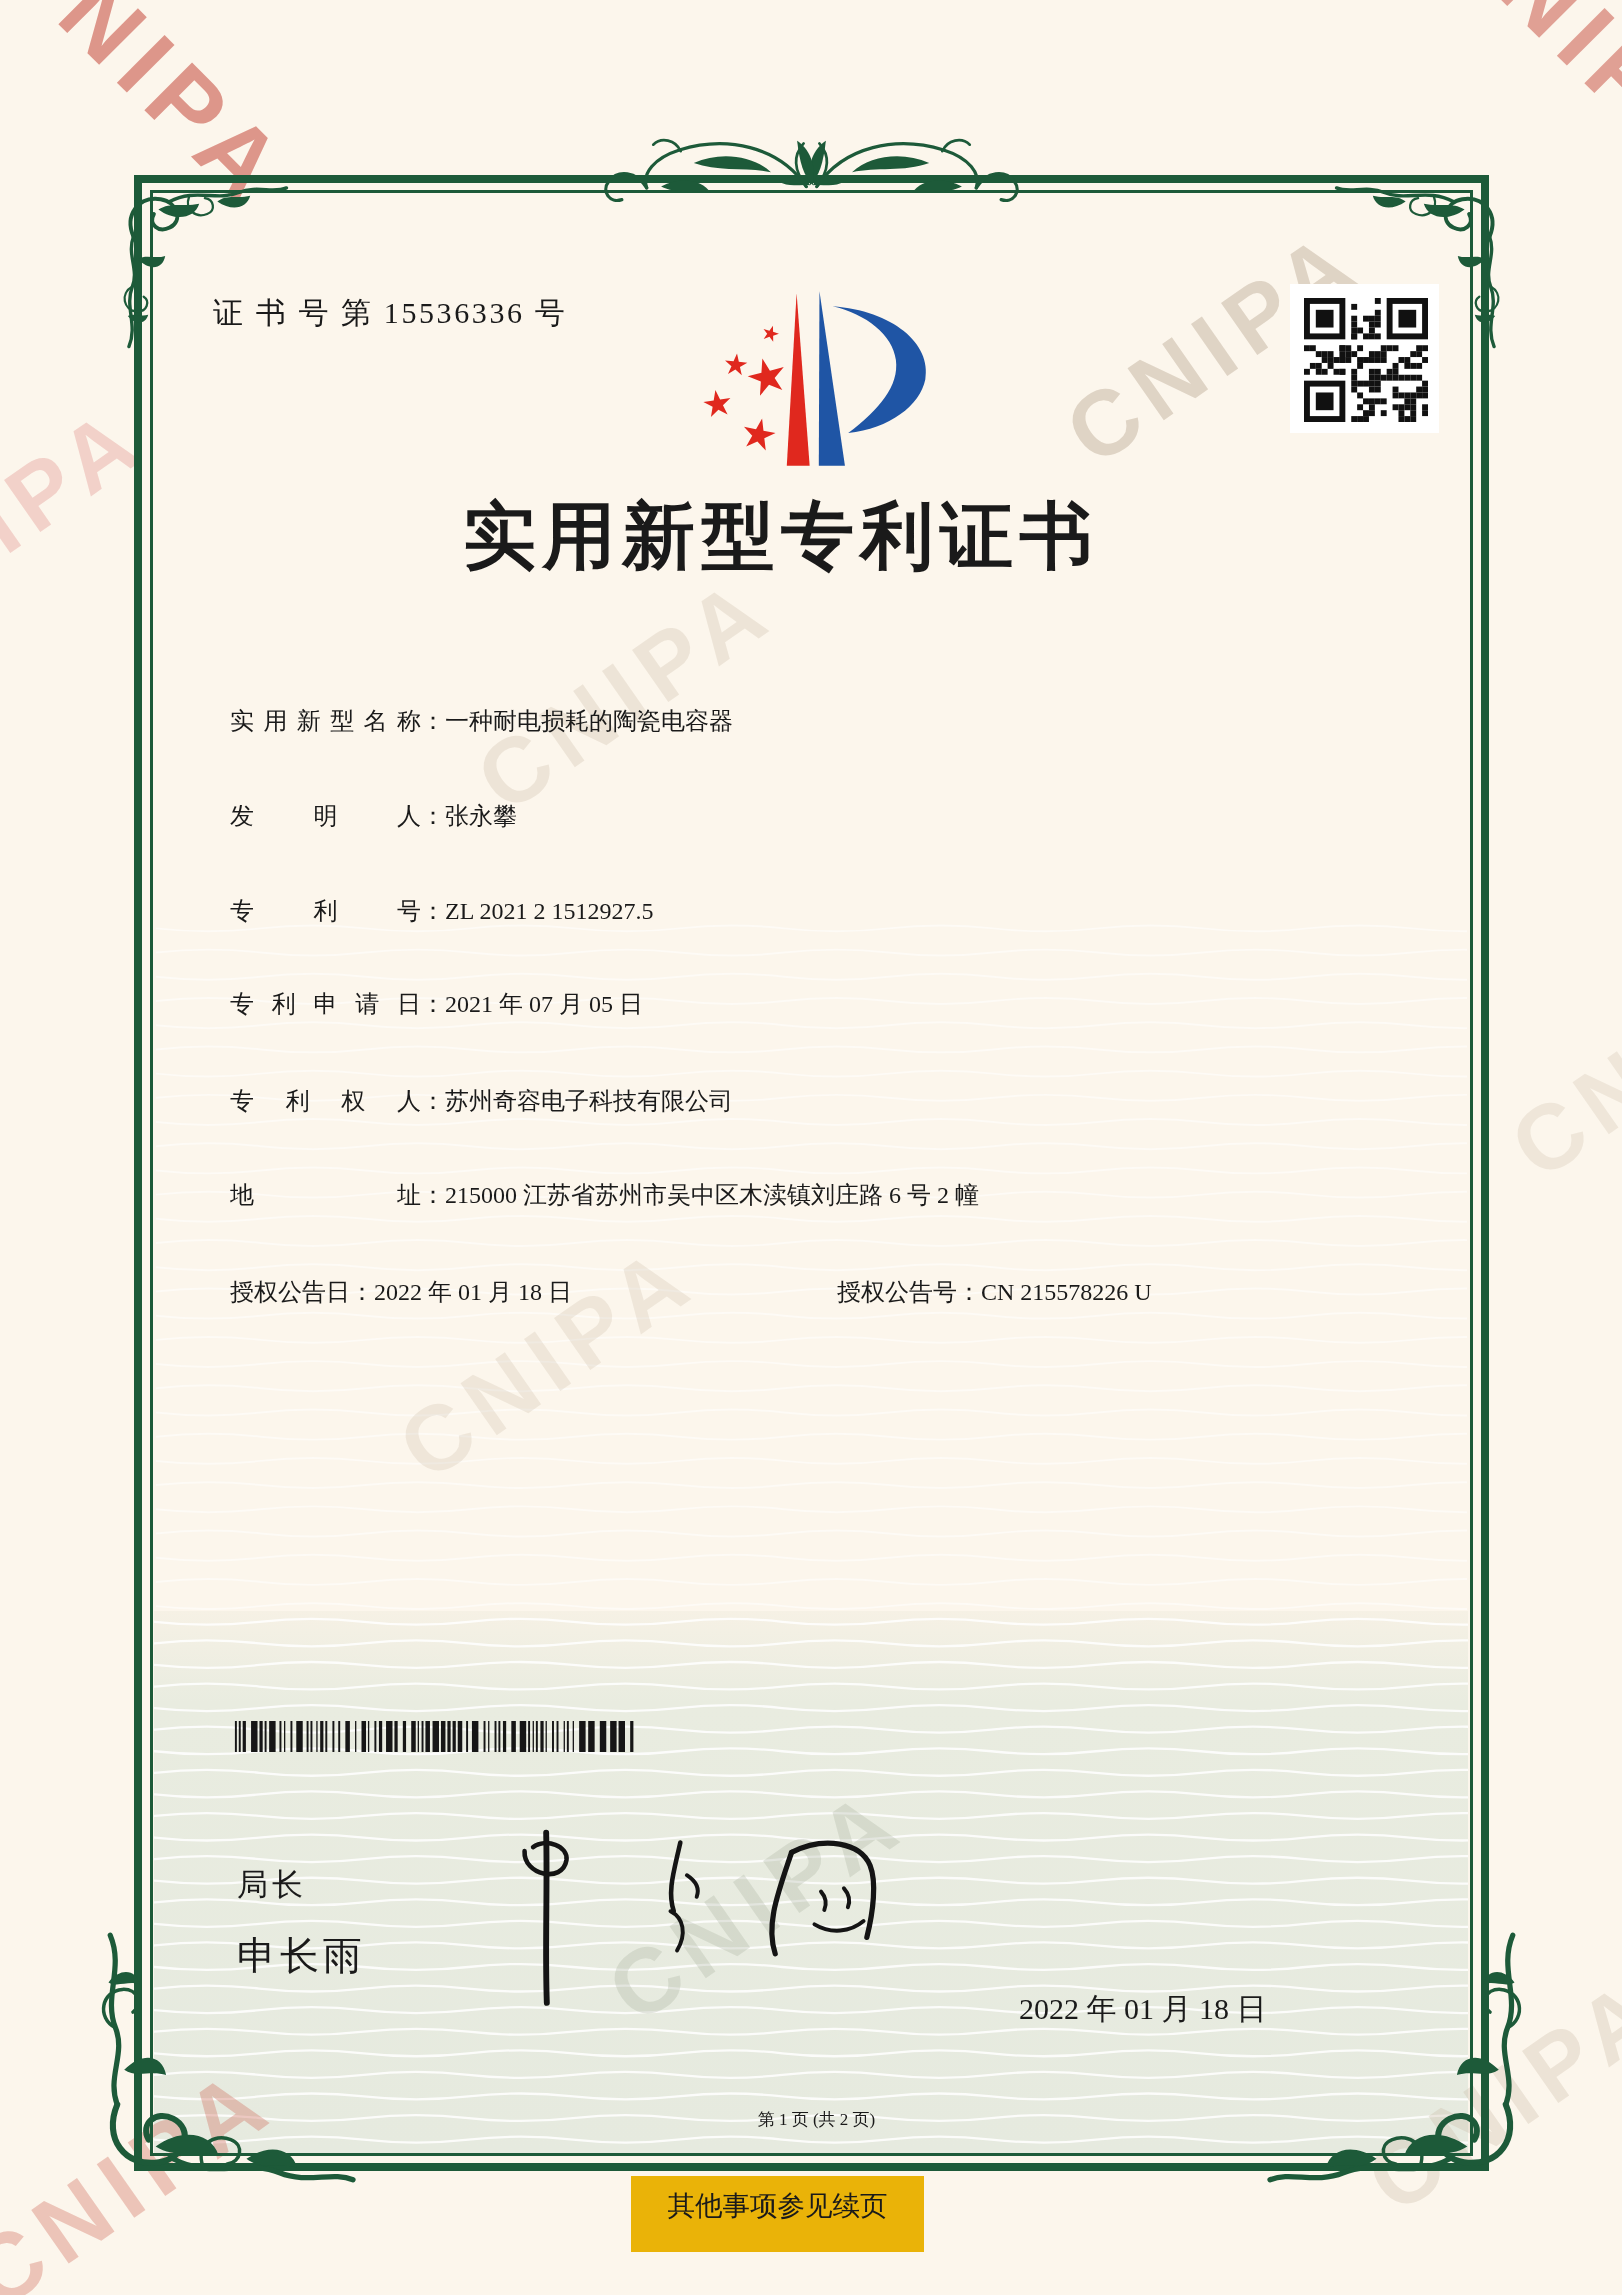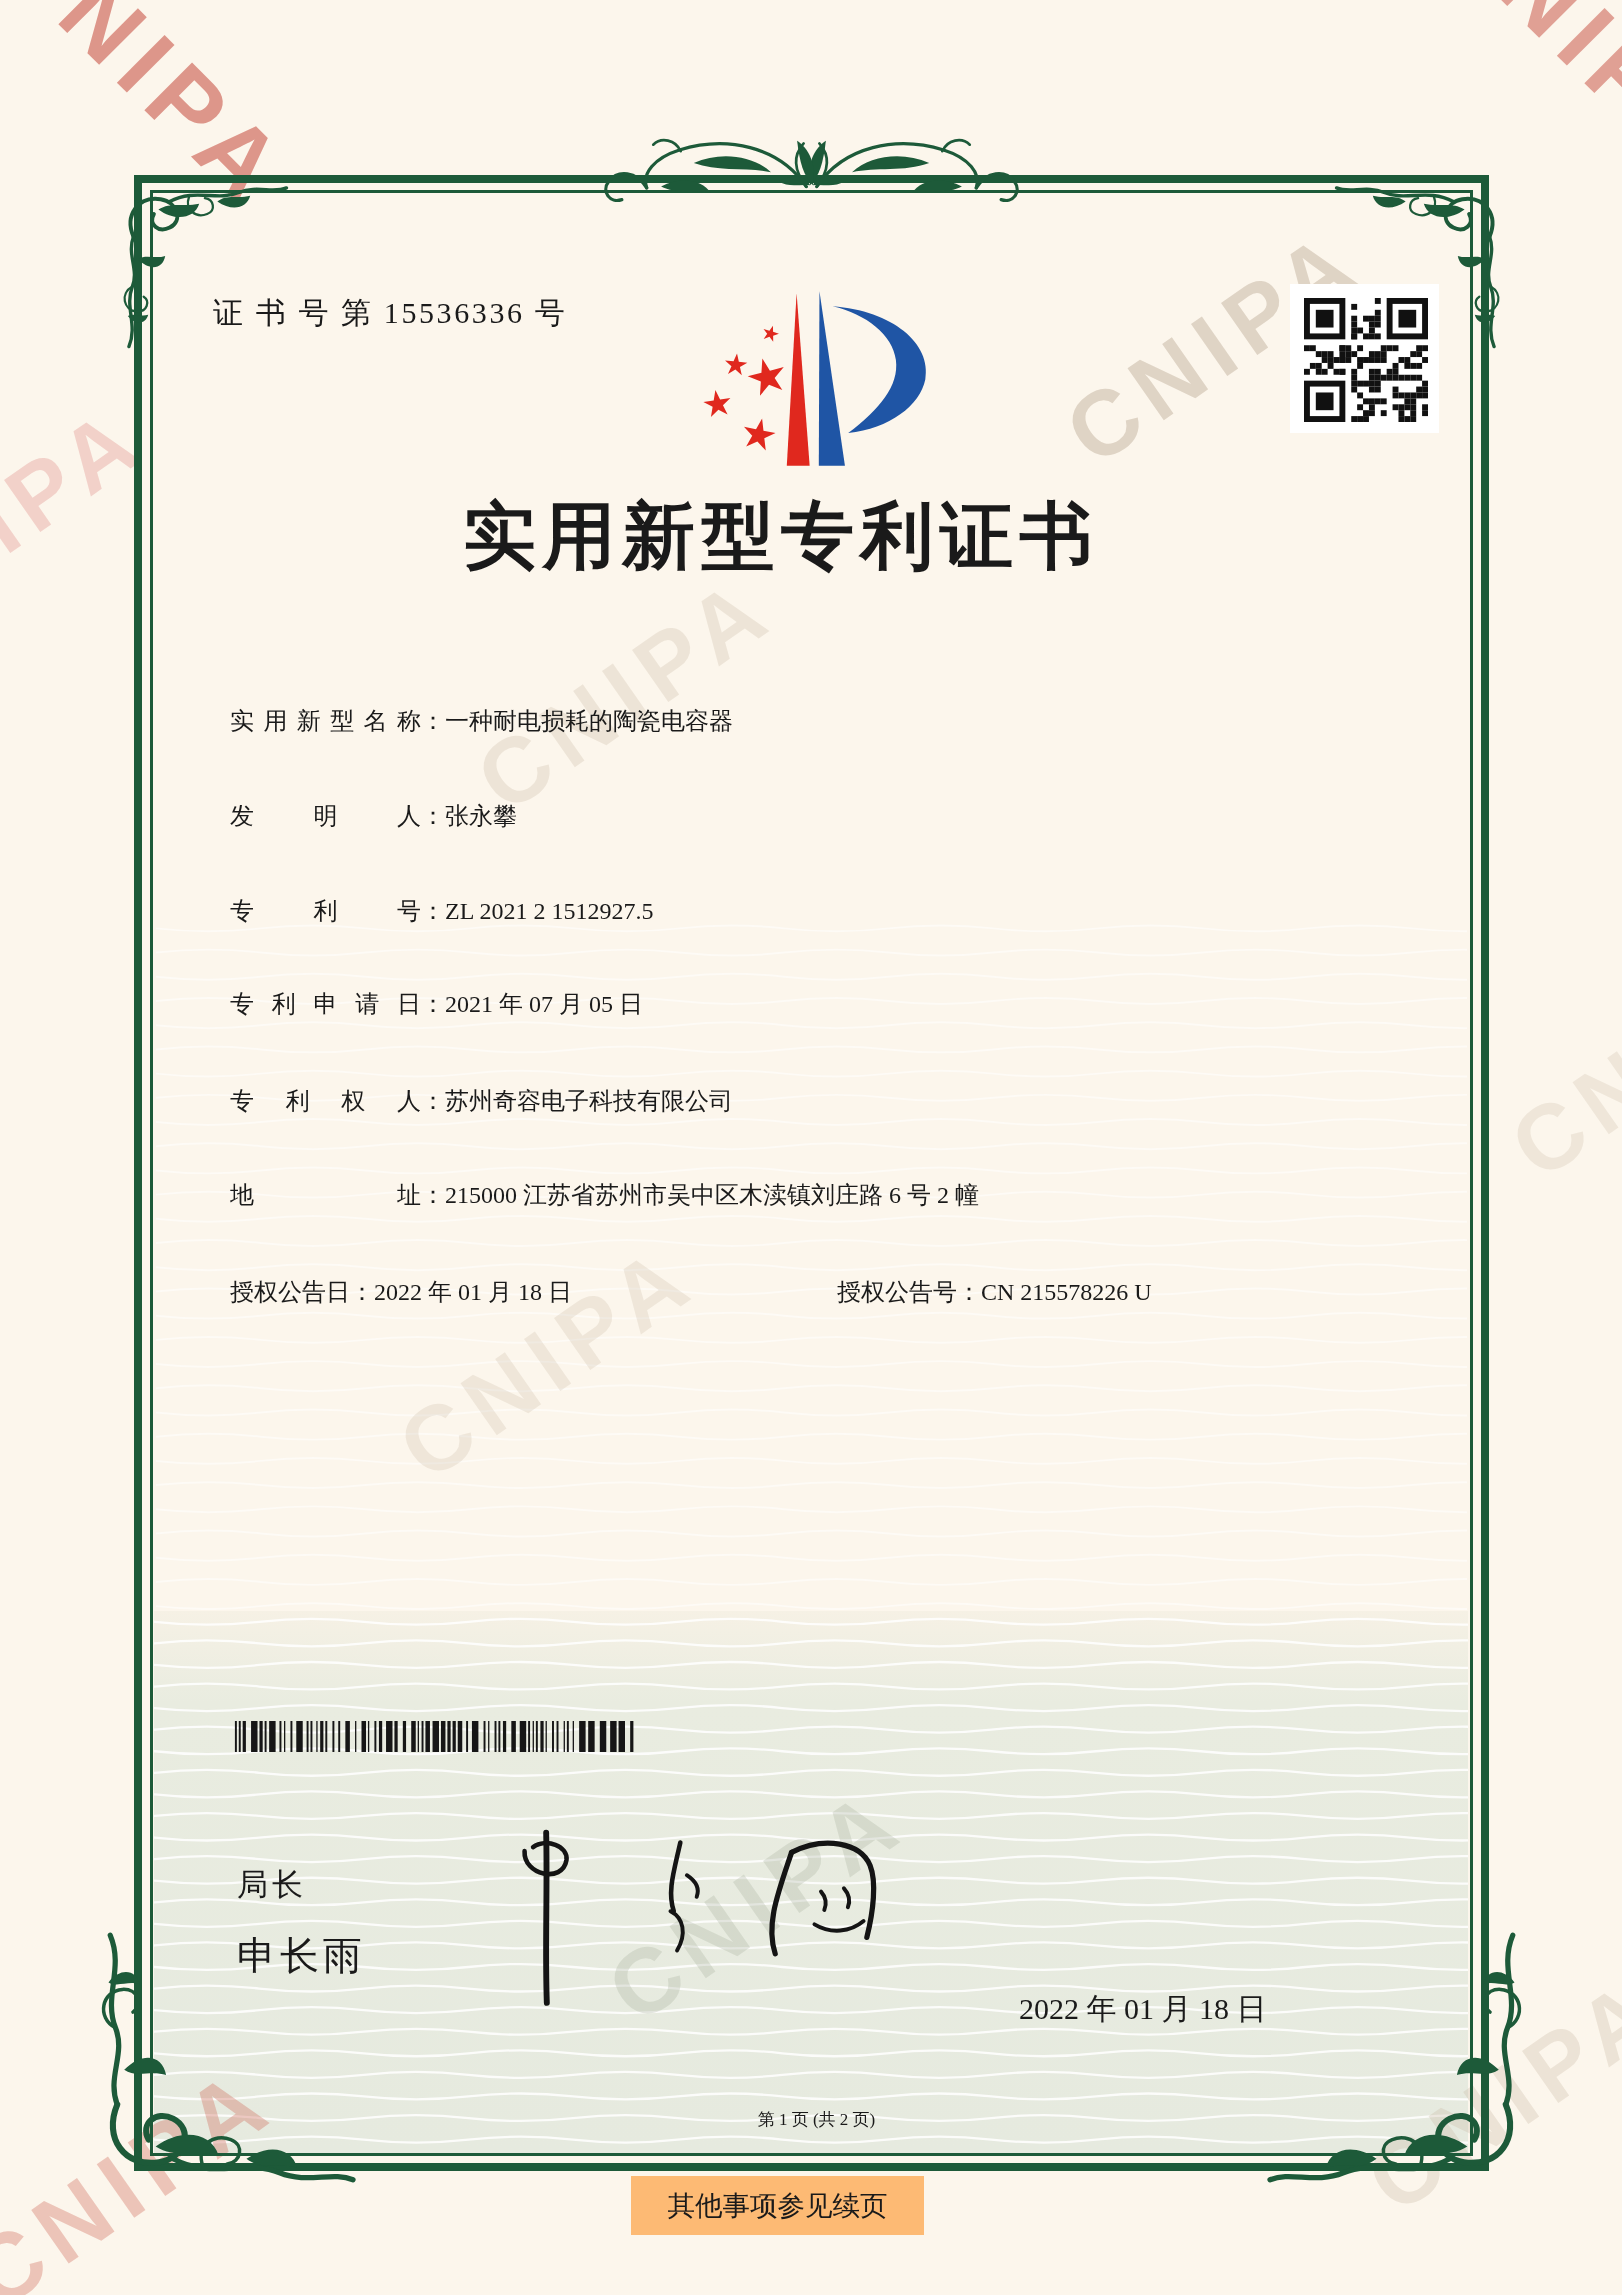--- a/index.html
+++ b/index.html
@@ -33,21 +33,21 @@
   .row{left:230px;font-size:24px;white-space:nowrap;}
   .flabel{display:inline-block;width:191px;text-align:justify;text-align-last:justify;}
   .grant2{position:absolute;left:607px;top:0;}
   .paras{left:230px;top:1327px;width:1173px;}
   .paras p{margin:0;font-size:29px;line-height:50px;text-indent:58px;
     text-align:justify;}
   .officer-role{left:237px;top:1864px;font-size:31px;letter-spacing:3.9px;}
   .officer-name{left:237px;top:1929px;font-size:39px;letter-spacing:3.9px;}
   .issue-date{left:1019px;top:1989px;font-size:30px;}
   .page-info{left:230px;top:2108px;width:1173px;text-align:center;font-size:17px;}
-  .note-strip{left:631px;top:2176px;width:293px;height:59px;background:#fdba74;
+  .note-strip{left:631px;top:2176px;width:293px;height:76px;background:#eab308;
     text-align:center;z-index:3;}
   .note-strip span{font-size:27.5px;line-height:59px;}
   .qr-bg{left:1290px;top:284px;width:149px;height:149px;background:#ffffff;z-index:3;}
 </style>
 </head>
 <body>
 
 <div class="abs wave-band-lower">
   <svg id="waves-lower" class="waves-svg" width="1314" height="542" viewBox="0 0 2008 829">
       <path d="M-160,16.5 q80,-9 160,0 t160,0 t160,0 t160,0 t160,0 t160,0 t160,0 t160,0 t160,0 t160,0 t160,0 t160,0 t160,0 t160,0 t160,0 t160,0 t160,0" fill="none" stroke="#ffffff" stroke-opacity="0.85" stroke-width="3.5"></path>

